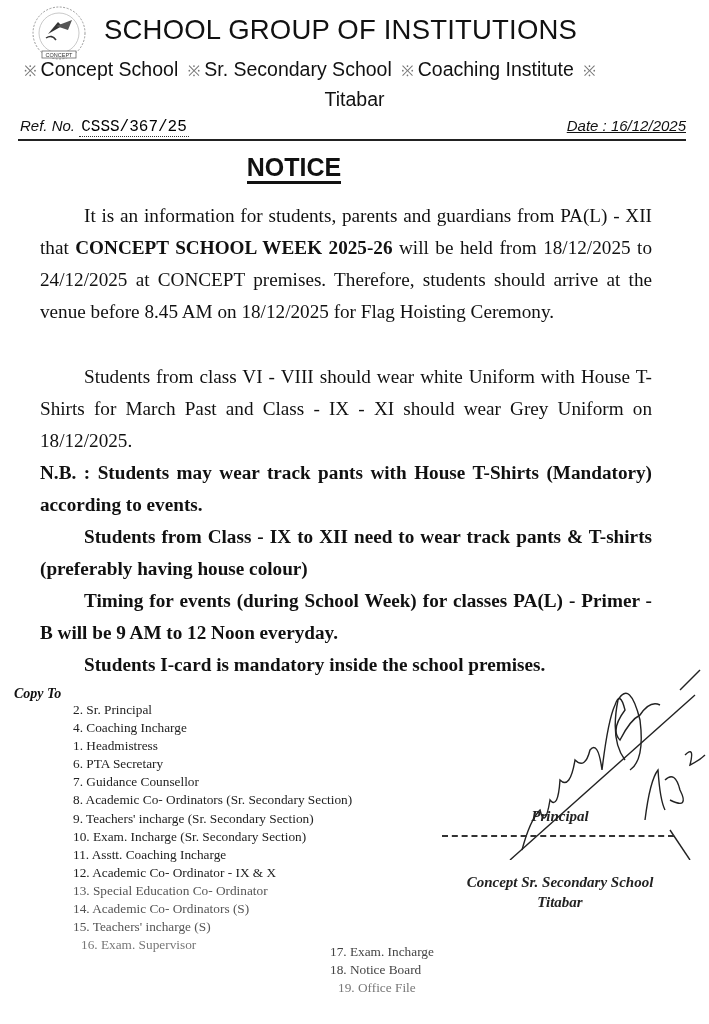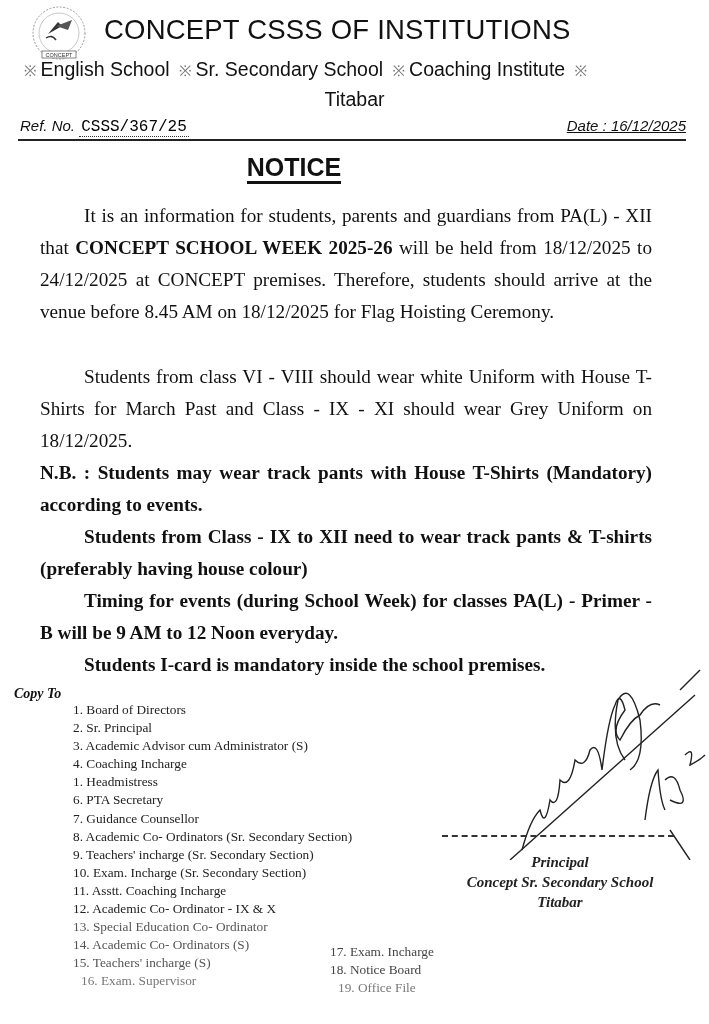--- a/index.html
+++ b/index.html
@@ -34,24 +34,24 @@
 <svg class="abs logo" viewBox="0 0 62 62">
   <circle cx="31" cy="29" r="26" fill="none" stroke="#999" stroke-width="1" stroke-dasharray="2 1.5"></circle>
   <circle cx="31" cy="29" r="20" fill="none" stroke="#bbb" stroke-width="0.8"></circle>
   <path d="M20 30 L30 18 L34 22 Z" fill="#333"></path>
   <path d="M28 22 L44 16 L40 26 Z" fill="#555"></path>
   <path d="M18 34 Q24 30 28 36" fill="none" stroke="#333" stroke-width="1.5"></path>
   <rect x="14" y="47" width="34" height="7" fill="#fff" stroke="#666" stroke-width="0.8"></rect>
   <text x="31" y="53" font-size="5.5" text-anchor="middle" fill="#333" font-family="Liberation Sans, sans-serif">CONCEPT</text>
 </svg>
 
-<div class="abs org sans">CONCEPT CSSS OF INSTITUTIONS</div>
+<div class="abs org sans">SCHOOL GROUP OF INSTITUTIONS</div>
 
 <div class="abs sub sans">
-  <span class="star">※</span><span>English School</span>
+  <span class="star">※</span><span>Concept School</span>
   <span class="star">※</span><span>Sr. Secondary School</span>
   <span class="star">※</span><span>Coaching Institute</span>
   <span class="star">※</span>
 </div>
 
 <div class="abs town sans">Titabar</div>
 
 <div class="abs ref sans">
   <span>Ref. No.</span>
   <span class="hand">CSSS/367/25</span>
@@ -78,23 +78,21 @@
 <div class="abs para b" style="top:585px;">
   <span class="ind"></span><span>Timing for events (during School Week) for classes PA(L) - Primer - B will be 9 AM to 12 Noon everyday.</span>
 </div>
 
 <div class="abs para b" style="top:649px;">
   <span class="ind"></span><span>Students I-card is mandatory inside the school premises.</span>
 </div>
 
 <div class="abs copy-title">Copy To</div>
 <ul class="abs copy-list">
-  <li>1. Board of Directors</li>
   <li>2. Sr. Principal</li>
-  <li>3. Academic Advisor cum Administrator (S)</li>
   <li>4. Coaching Incharge</li>
   <li>1. Headmistress</li>
   <li>6. PTA Secretary</li>
   <li>7. Guidance Counsellor</li>
   <li>8. Academic Co- Ordinators (Sr. Secondary Section)</li>
   <li>9. Teachers' incharge (Sr. Secondary Section)</li>
   <li>10. Exam. Incharge (Sr. Secondary Section)</li>
   <li>11. Asstt. Coaching Incharge</li>
   <li>12. Academic Co- Ordinator - IX &amp; X</li>
   <li class="faded1">13. Special Education Co- Ordinator</li>
@@ -113,15 +111,15 @@
   <path d="M125 100 Q110 80 118 40 Q130 20 140 60 Q145 100 130 110"></path>
   <path d="M10 200 L195 35"></path>
   <path d="M145 160 Q150 120 158 110 Q160 140 165 150"></path>
   <path d="M165 120 Q175 110 180 130 Q190 150 170 140"></path>
   <path d="M185 95 Q195 85 190 105 Q200 100 205 95"></path>
   <path d="M170 170 L190 200"></path>
   <path d="M180 30 L200 10"></path>
 </svg>
 
 <div class="abs sig-line"></div>
-<div class="abs sig-title" style="top:852px;font-style:italic;">Principal</div>
+<div class="abs sig-title" style="top:806px;font-style:italic;">Principal</div>
 <div class="abs sig-title" style="top:872px;">Concept Sr. Secondary School</div>
 <div class="abs sig-title" style="top:892px;">Titabar</div>
 
 </body></html>

